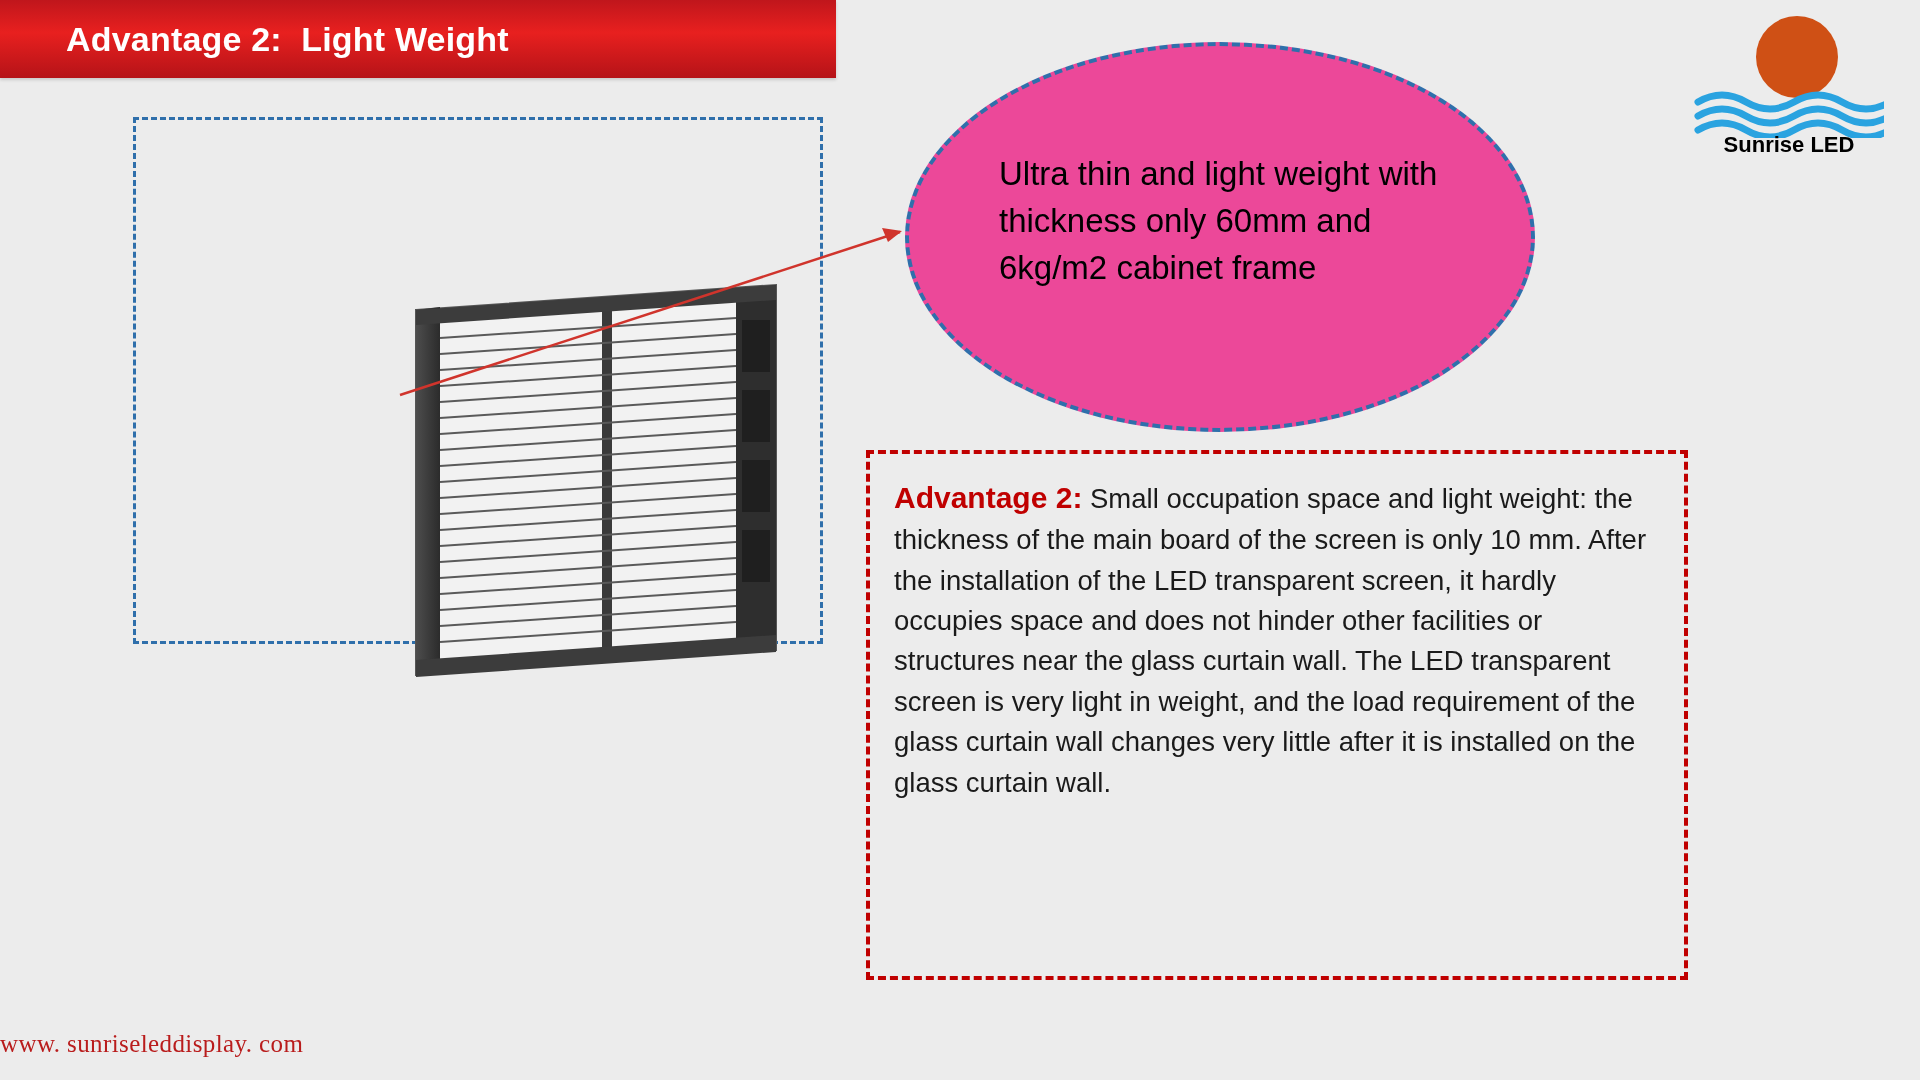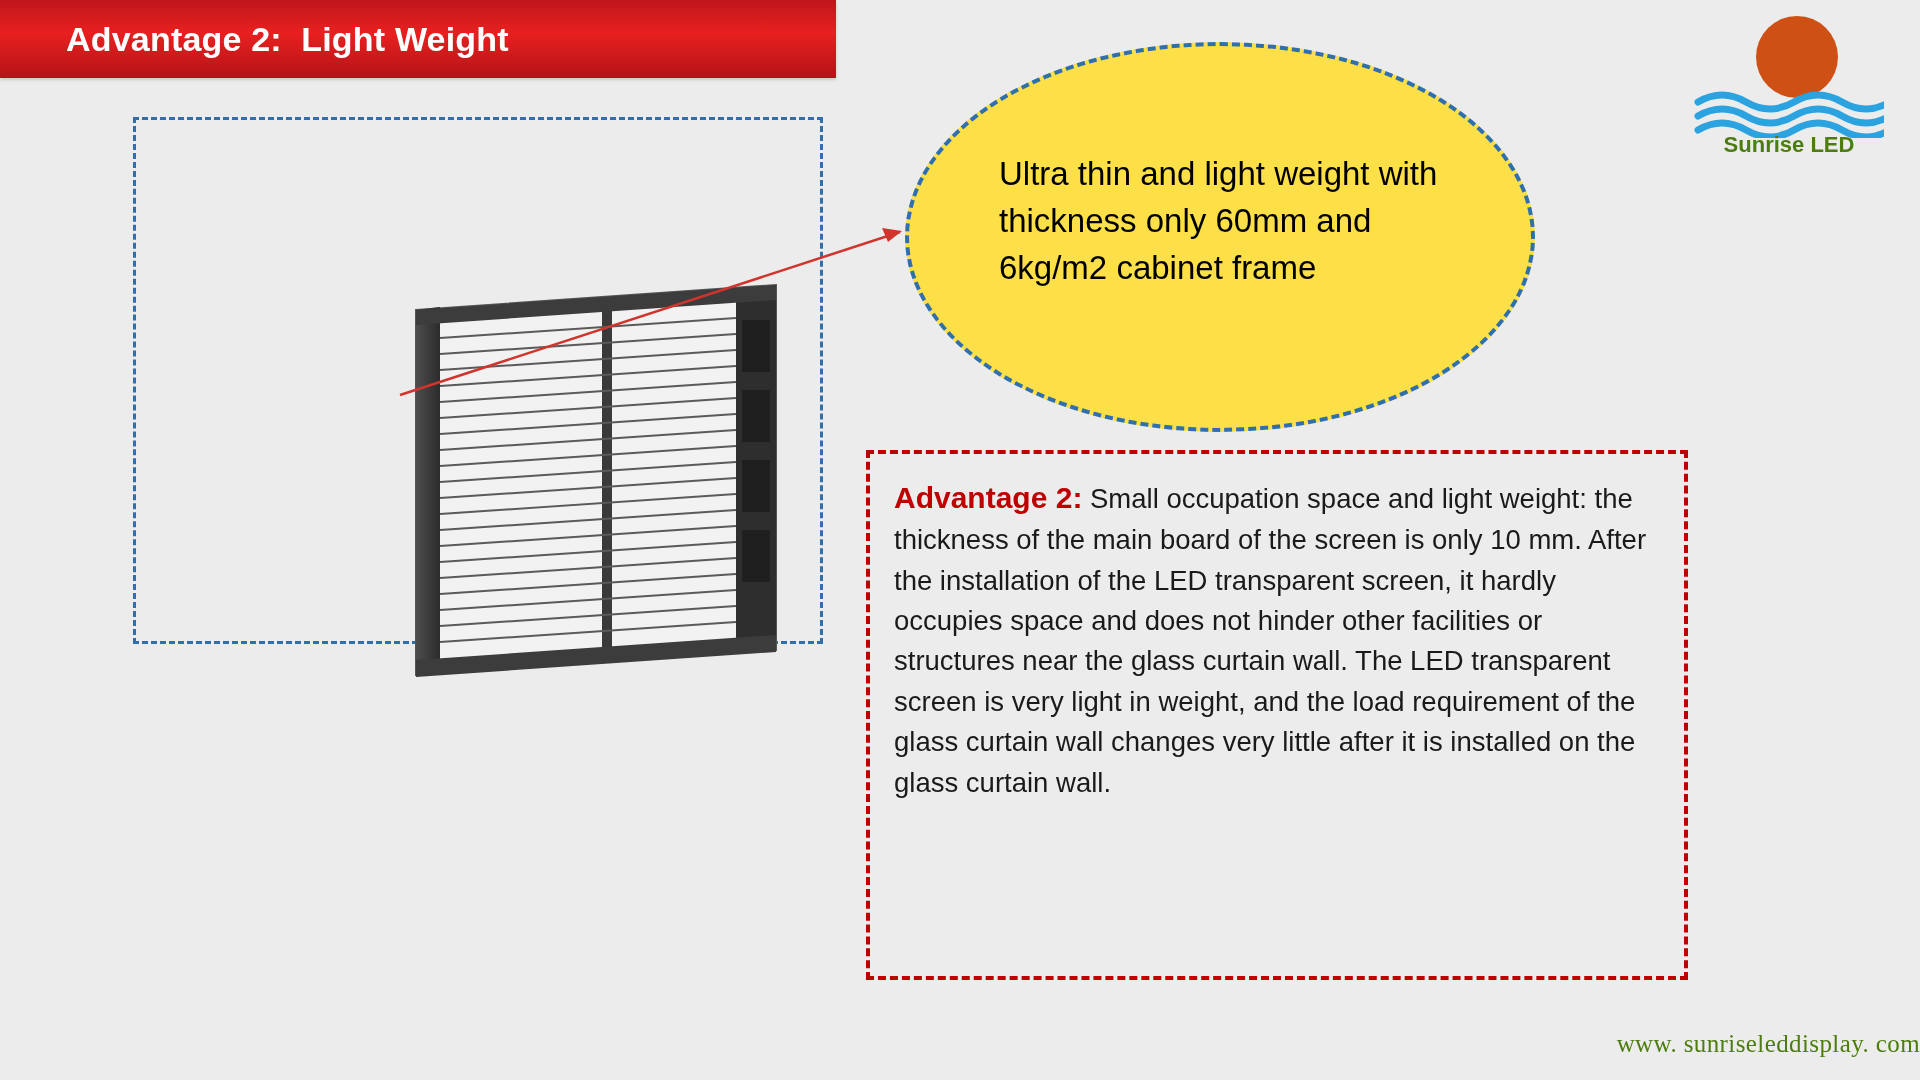--- a/index.html
+++ b/index.html
@@ -59,21 +59,21 @@
     top: 78px;
     width: 190px;
     height: 50px;
   }
   .logo-text {
     position: absolute;
     left: 0;
     top: 122px;
     width: 190px;
     text-align: center;
-    color: #4d7c0f;
+    color: #000000;
     font-size: 22px;
     font-weight: bold;
   }
 
   
   .image-box {
     position: absolute;
     left: 133px;
     top: 117px;
     width: 690px;
@@ -91,21 +91,21 @@
 
   
   .callout {
     position: absolute;
     left: 905px;
     top: 42px;
     width: 630px;
     height: 390px;
     border: 4px dashed #2f6fab;
     border-radius: 50%;
-    background: #fde047;
+    background: #ec4899;
     box-sizing: border-box;
   }
   .callout-text {
     position: absolute;
     left: 90px;
     top: 105px;
     width: 470px;
     font-size: 33px;
     line-height: 1.42;
     color: #000000;
@@ -143,24 +143,24 @@
     font-size: 30px;
     text-align: center;
   }
 
   
   .footer {
     position: absolute;
     left: 0;
     top: 1030px;
     width: 100%;
-    text-align: right;
+    text-align: left;
     font-family: "Liberation Serif", serif;
     font-size: 25px;
-    color: #4d7c0f;
+    color: #b91c1c;
     letter-spacing: 0.4px;
   }
 </style>
 </head>
 <body>
 
 <div class="title-banner">
   <div class="title-text">Advantage 2:  Light Weight</div>
 </div>
 

